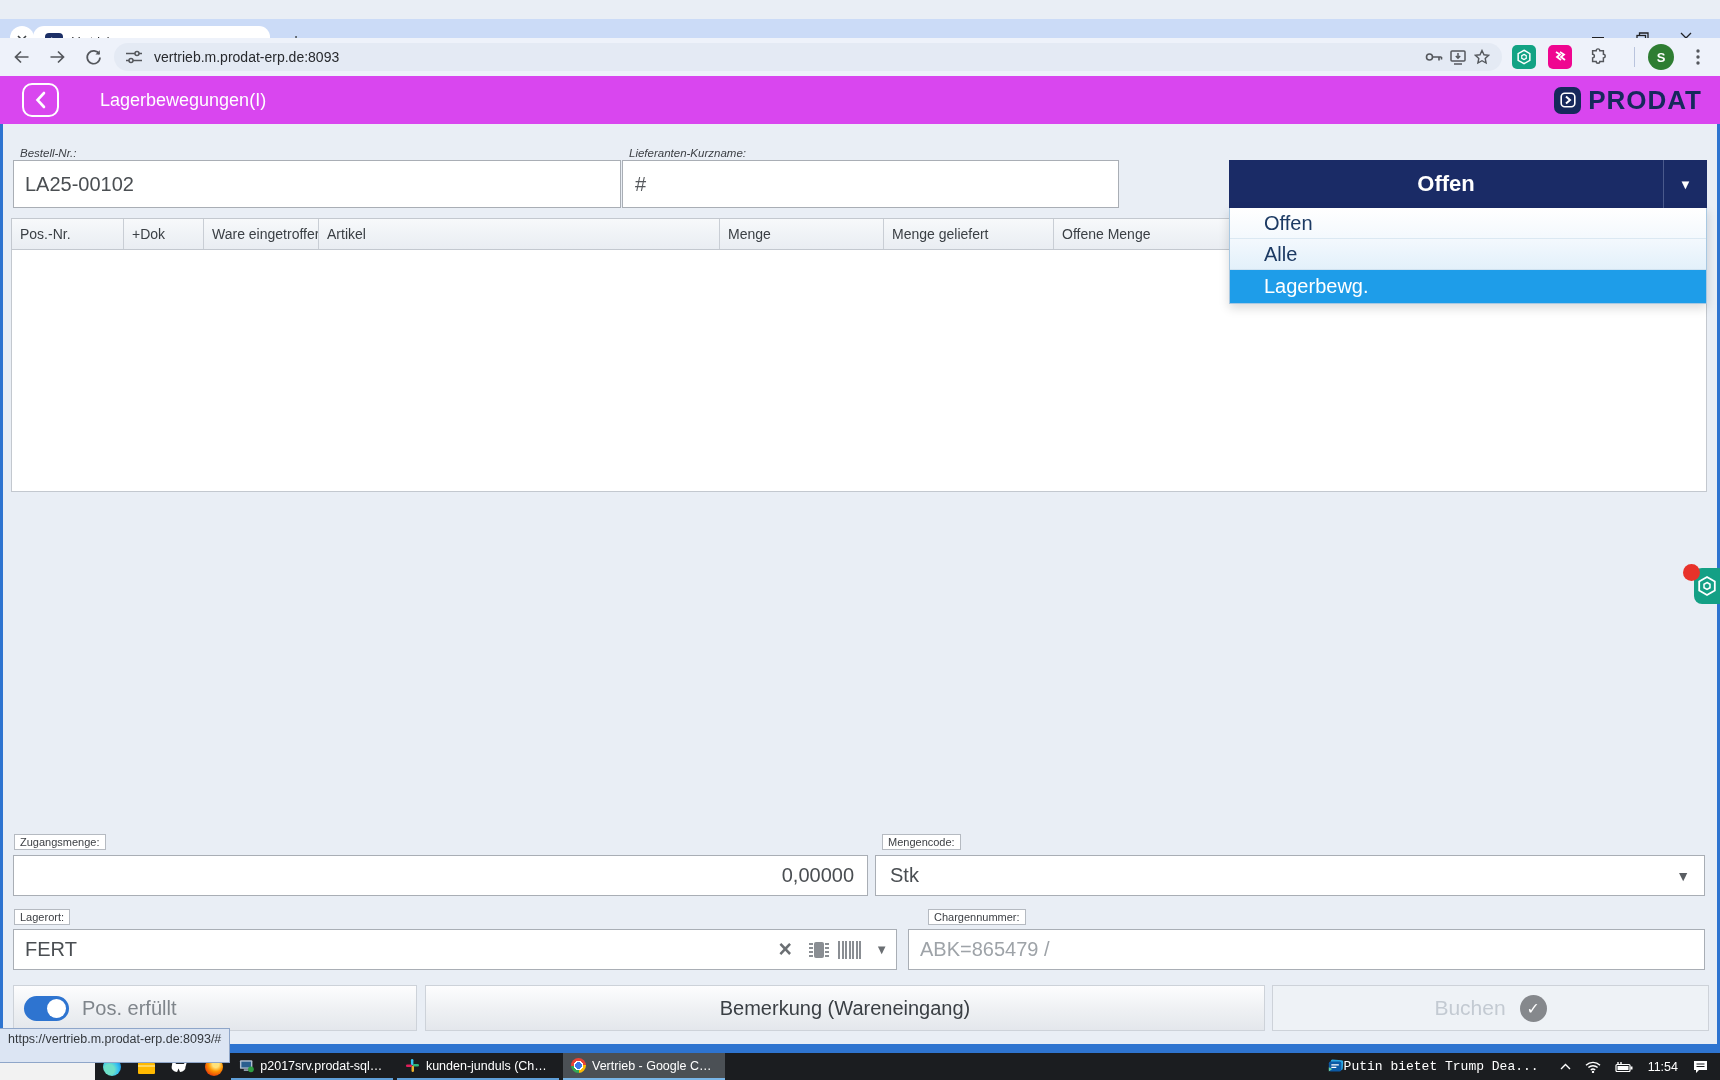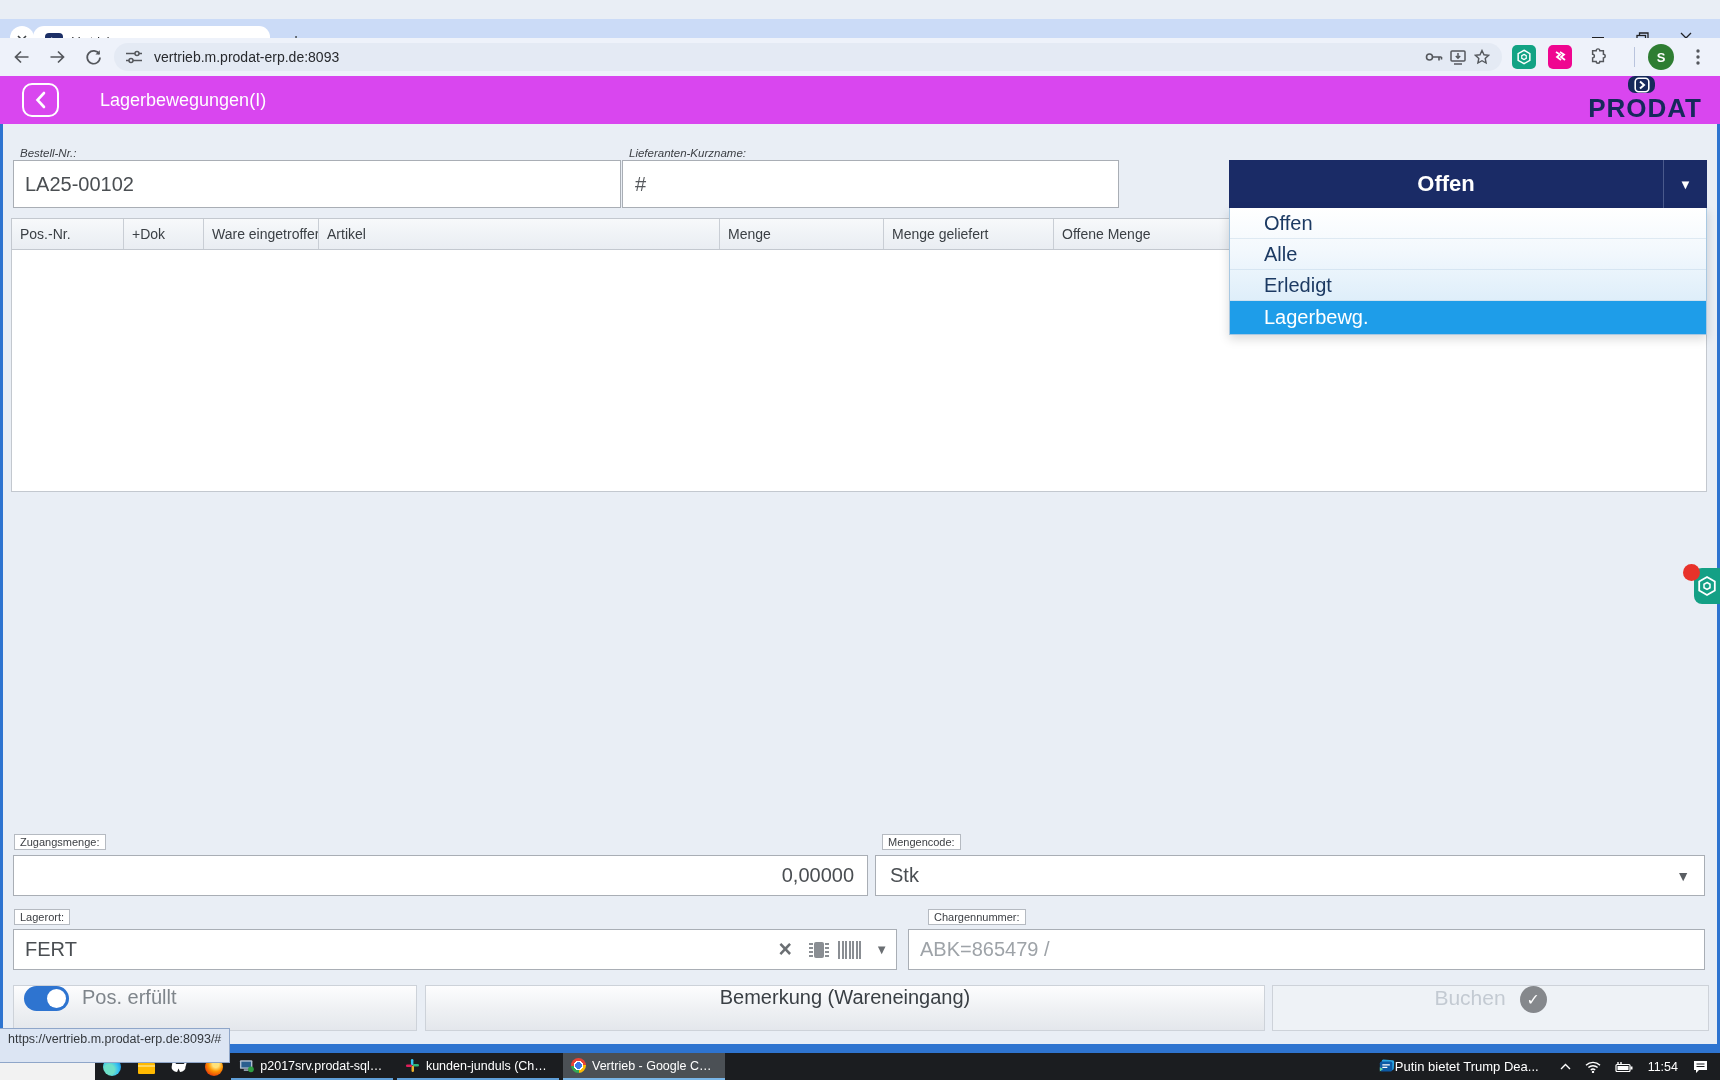--- a/index.html
+++ b/index.html
@@ -23,21 +23,21 @@
   .urltext { font-size:14px; color:#27292d; margin-left:8px; flex:1; }
   .pillic { width:24px; height:24px; display:flex; align-items:center; justify-content:center; color:#54575c; flex:0 0 auto; }
   .extic { position:absolute; top:7px; width:24px; height:24px; border-radius:5px; display:flex; align-items:center; justify-content:center; }
   .avatar { position:absolute; left:1648px; top:6px; width:26px; height:26px; border-radius:50%; background:#2e7d32; color:#fff; font-size:13px; font-weight:bold; display:flex; align-items:center; justify-content:center; }
   .divline { position:absolute; left:1634px; top:9px; width:1px; height:20px; background:#b9c4dd; }
 
   
   .appheader { position:absolute; left:0; top:76px; width:1720px; height:48px; background:#d946ef; }
   .backbtn { position:absolute; left:22px; top:7px; width:37px; height:34px; border:2px solid #fff; border-radius:10px; display:flex; align-items:center; justify-content:center; }
   .apptitle { position:absolute; left:100px; top:0; height:48px; line-height:48px; color:#fff; font-size:18px; }
-  .brand { position:absolute; right:18px; top:0; height:48px; display:flex; align-items:center;flex-direction:column; }
+  .brand { position:absolute; right:18px; top:0; height:48px; display:flex; align-items:center; }
   .brandicon { width:27px; height:27px; background:#16295b; border-radius:7px; display:flex; align-items:center; justify-content:center; margin-right:7px; }
   .brandname { color:#16295b; font-size:26px; font-weight:bold; letter-spacing:1px; }
   .frame-l { position:absolute; left:0; top:76px; width:3px; height:977px; background:#2e74d0; }
   .frame-r { position:absolute; left:1717px; top:76px; width:3px; height:977px; background:#2e74d0; }
   .frame-b { position:absolute; left:0; top:1044px; width:1720px; height:9px; background:#2e74d0; }
 
   
   .fldlabel { position:absolute; font-size:11.5px; font-style:italic; color:#3d4045; z-index:2; }
   .input { position:absolute; background:#fff; border:1px solid #a9aeb5; font-size:20px; color:#4a4e52; display:flex; align-items:center; }
   .boxlabel { position:absolute; background:#fff; border:1px solid #b5bac1; font-size:11px; color:#3d4045; padding:1px 5px; z-index:2; }
@@ -50,21 +50,21 @@
   .dditem { height:31px; line-height:31px; padding-left:34px; font-size:20px; color:#1c3a63; border-bottom:1px solid rgba(165,195,220,.30); }
   .dditem.selected { height:33px; line-height:33px; background:#1e9de9; color:#fff; border-bottom:none; }
 
   
   .gridtable { position:absolute; left:11px; top:218px; width:1696px; height:274px; }
   .gridhead { display:flex; height:32px; background:linear-gradient(180deg,#f7f9fb,#e9edf2); border:1px solid #c3c8cf; }
   .gridhead .col { height:100%; line-height:30px; padding-left:8px; font-size:14px; color:#3a3f44; border-right:1px solid #c9ced5; white-space:nowrap; overflow:hidden; }
   .gridbody { height:242px; background:#fff; border:1px solid #c3c8cf; border-top:none; }
 
   
-  .btn-grad { position:absolute; height:46px; background:linear-gradient(180deg,#fdfdfe 0%,#eef0f3 55%,#e4e7ec 100%); border:1px solid #cdd2d9; display:flex; align-items:flex-start; justify-content:center; font-size:20px; color:#3a3f44; }
+  .btn-grad { position:absolute; height:46px; background:linear-gradient(180deg,#fdfdfe 0%,#eef0f3 55%,#e4e7ec 100%); border:1px solid #cdd2d9; display:flex; align-items:center; justify-content:center; font-size:20px; color:#3a3f44; }
   .toggle { width:45px; height:25px; border-radius:13px; background:#2e74d0; position:relative; flex:0 0 auto; }
   .knob { position:absolute; right:3px; top:3px; width:19px; height:19px; border-radius:50%; background:#fff; }
   .checkcircle { width:27px; height:27px; border-radius:50%; background:#85888c; color:#fff; font-size:16px; display:flex; align-items:center; justify-content:center; margin-left:14px; }
 
   .statusbar { position:absolute; left:0; top:1028px; height:35px; line-height:20px; background:#dce5f3; border:1px solid #8fa6c9; border-left:none; padding:0 8px; font-size:12.5px; color:#33373c; z-index:20; }
 
   
   .floatwidget { position:absolute; left:1694px; top:568px; width:26px; height:36px; background:#14a085; border-radius:8px 0 0 8px; z-index:15; display:flex; align-items:center; }
   .reddot { position:absolute; left:1683px; top:564px; width:17px; height:17px; border-radius:50%; background:#e8322a; z-index:16; }
 
@@ -72,21 +72,21 @@
   .taskbar { position:absolute; left:0; top:1053px; width:1720px; height:27px; background:#1b1d20; display:flex; align-items:stretch; }
   .searchbox { width:95px; background:#f2f2f2; flex:0 0 auto; }
   .tbicon { width:34px; display:flex; align-items:center; justify-content:center; flex:0 0 auto; }
   .winbtn { display:flex; align-items:center; padding:0 8px; border-bottom:2px solid #5f9fd8; margin-right:4px; max-width:162px; flex:0 0 auto; }
   .winbtn .lbl { color:#fff; font-size:12.5px; margin-left:6px; white-space:nowrap; overflow:hidden; text-overflow:ellipsis; }
   .winbtn.active { background:#4b5055; border-bottom-color:#79b6e8; }
   .tray { position:absolute; right:0; top:0; height:27px; display:flex; align-items:center; }
   .trayic { margin:0 7px; color:#fff; display:flex; align-items:center; }
   .time { color:#fff; font-size:12.5px; margin:0 8px; }
   .newsbtn { display:flex; align-items:center; margin-right:14px; }
-  .newslbl { color:#fff; font-size:13px; white-space:nowrap; }
+  .newslbl { color:#fff; font-size:13px; white-space:nowrap;font-family:Liberation Mono, monospace; }
 </style>
 </head>
 <body>
 
 <div class="screen">
 
   <div class="titlebar">
     <div class="tabsearch">
       <svg width="10" height="6" viewBox="0 0 10 6">
           <path d="M1 1l4 4 4-4" stroke="#3c4043" stroke-width="1.6" fill="none"></path>
@@ -220,21 +220,20 @@
   <div class="fldlabel" style="left:629px; top:147px;">Lieferanten-Kurzname:</div>
   <div class="input" style="left:622px; top:160px; width:497px; height:48px; padding-left:12px; color:#55585c;">#</div>
 
   <div class="ddbtn">
     <span class="ddvalue">Offen</span>
     <span class="ddcaret">▼</span>
   </div>
   <div class="ddlist">
     <div class="dditem">Offen</div>
     <div class="dditem">Alle</div>
-    <div class="dditem">Erledigt</div>
     <div class="dditem selected">Lagerbewg.</div>
   </div>
 
   <div class="gridtable">
     <div class="gridhead">
       <div class="col" style="width:112px;">Pos.-Nr.</div>
       <div class="col" style="width:80px;">+Dok</div>
       <div class="col" style="width:115px;">Ware eingetroffer</div>
       <div class="col" style="width:401px;">Artikel</div>
       <div class="col" style="width:164px;">Menge</div>

